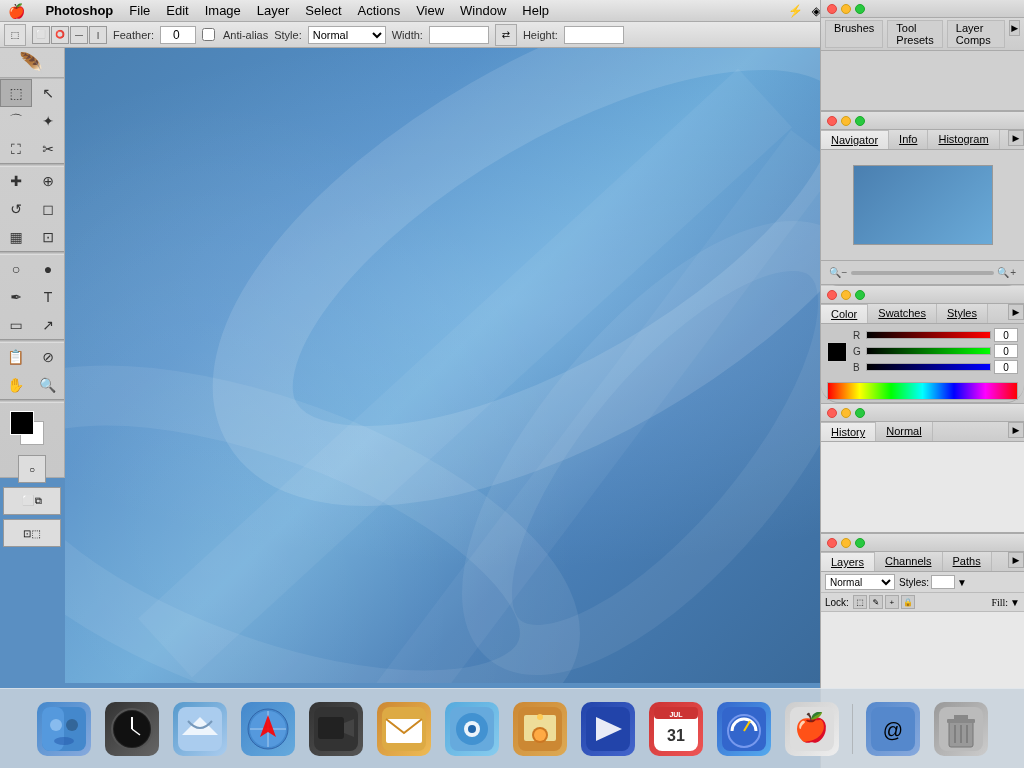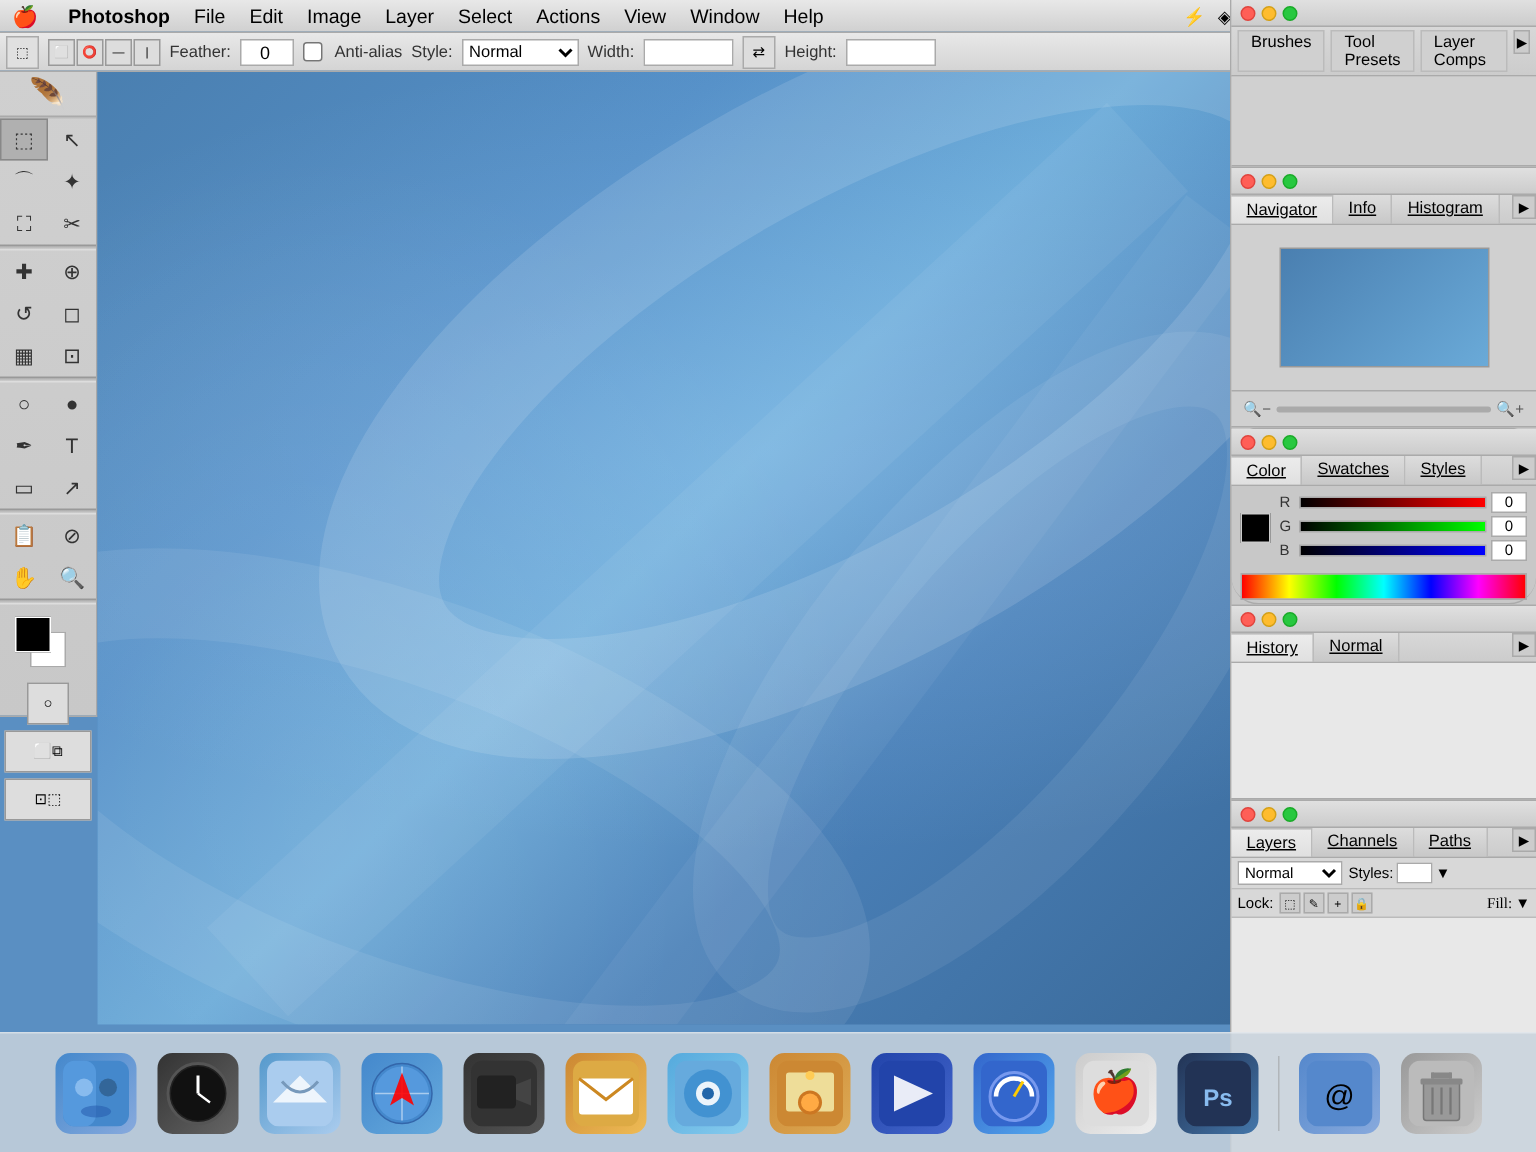--- a/index.html
+++ b/index.html
@@ -535,20 +535,30 @@
 
   <div class="dock-item">
     <div class="dock-icon dock-idvd">
       <svg width="44" height="44" viewBox="0 0 44 44">
           <rect width="44" height="44" rx="8" fill="#2244aa"></rect>
           <polygon points="10,10 10,34 36,22" fill="white" opacity="0.9"></polygon>
         </svg>
     </div>
   </div>
 
+  <div class="dock-item">
+    <div class="dock-icon dock-ical">
+      <svg width="44" height="44" viewBox="0 0 44 44">
+          <rect width="44" height="44" rx="8" fill="white"></rect>
+          <rect x="0" y="0" width="44" height="12" rx="4" fill="#cc3333"></rect>
+          <text x="22" y="34" text-anchor="middle" font-size="16" font-weight="bold" fill="#333">31</text>
+          <text x="22" y="10" text-anchor="middle" font-size="7" fill="white">JUL</text>
+        </svg>
+    </div>
+  </div>
 
   <div class="dock-item">
     <div class="dock-icon dock-ispeed">
       <svg width="44" height="44" viewBox="0 0 44 44">
           <rect width="44" height="44" rx="8" fill="#3366cc"></rect>
           <circle cx="22" cy="24" r="16" fill="none" stroke="#7799ee" stroke-width="2"></circle>
           <path d="M10,24 A12,12 0 0,1 34,24" fill="none" stroke="white" stroke-width="3"></path>
           <line x1="22" y1="24" x2="28" y2="14" stroke="#ffcc00" stroke-width="2"></line>
         </svg>
     </div>
@@ -556,28 +566,20 @@
 
   <div class="dock-item">
     <div class="dock-icon dock-apple">
       <svg width="44" height="44" viewBox="0 0 44 44">
           <rect width="44" height="44" rx="8" fill="#ddd"></rect>
           <text x="22" y="30" text-anchor="middle" font-size="28">🍎</text>
         </svg>
     </div>
   </div>
 
-  <div class="dock-item">
-    <div class="dock-icon dock-ps">
-      <svg width="44" height="44" viewBox="0 0 44 44">
-          <rect width="44" height="44" rx="8" fill="#223355"></rect>
-          <text x="22" y="30" text-anchor="middle" font-size="16" fill="#88bbee" font-weight="bold">Ps</text>
-        </svg>
-    </div>
-  </div>
   <div class="dock-separator"></div>
 
   <div class="dock-item">
     <div class="dock-icon dock-mail2">
       <svg width="44" height="44" viewBox="0 0 44 44">
           <rect width="44" height="44" rx="8" fill="#5588cc"></rect>
           <text x="22" y="30" text-anchor="middle" font-size="20">@</text>
         </svg>
     </div>
   </div>

